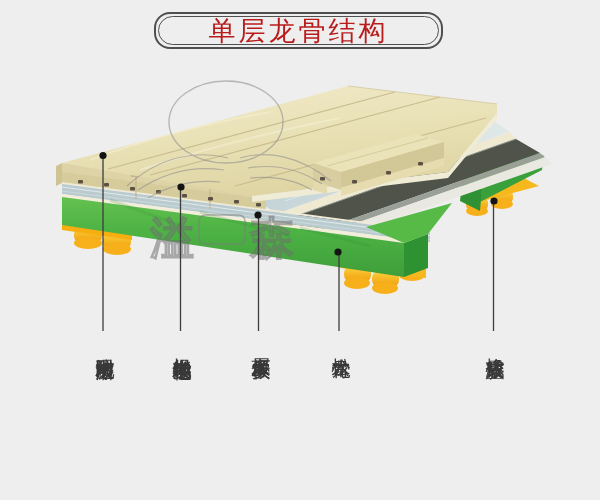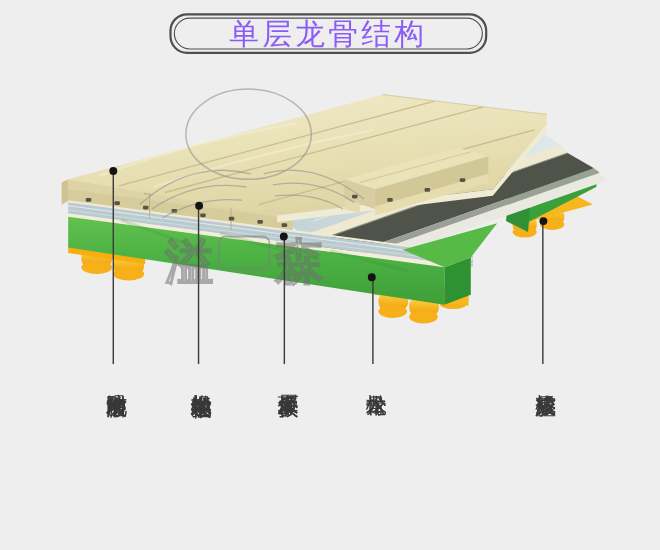--- a/index.html
+++ b/index.html
@@ -10,21 +10,21 @@
   .title-pill{
     position:absolute;left:154px;top:12px;width:289px;height:37px;
     border:2px solid #4f4f4f;border-radius:16px;box-sizing:border-box;
   }
   .title-pill .inner{
     position:absolute;left:2px;top:2px;right:2px;bottom:2px;
     border:1.5px solid #4f4f4f;border-radius:15px;
     display:flex;align-items:center;justify-content:center;
   }
   .title-pill .txt{
-    font-size:27px;font-weight:500;color:#8b5cf6;letter-spacing:3px;white-space:nowrap;
+    font-size:27px;font-weight:500;color:#b91c1c;letter-spacing:3px;white-space:nowrap;
   }
   .illus{position:absolute;left:0;top:0;}
   .vlabel{
     position:absolute;width:24px;top:343px;
     writing-mode:vertical-rl;text-orientation:upright;
     font-size:19px;line-height:1.0;letter-spacing:0.5px;
     color:#383838;text-align:left;
   }
   .vl-0{left:91px;}
   .vl-1{left:168px;}

